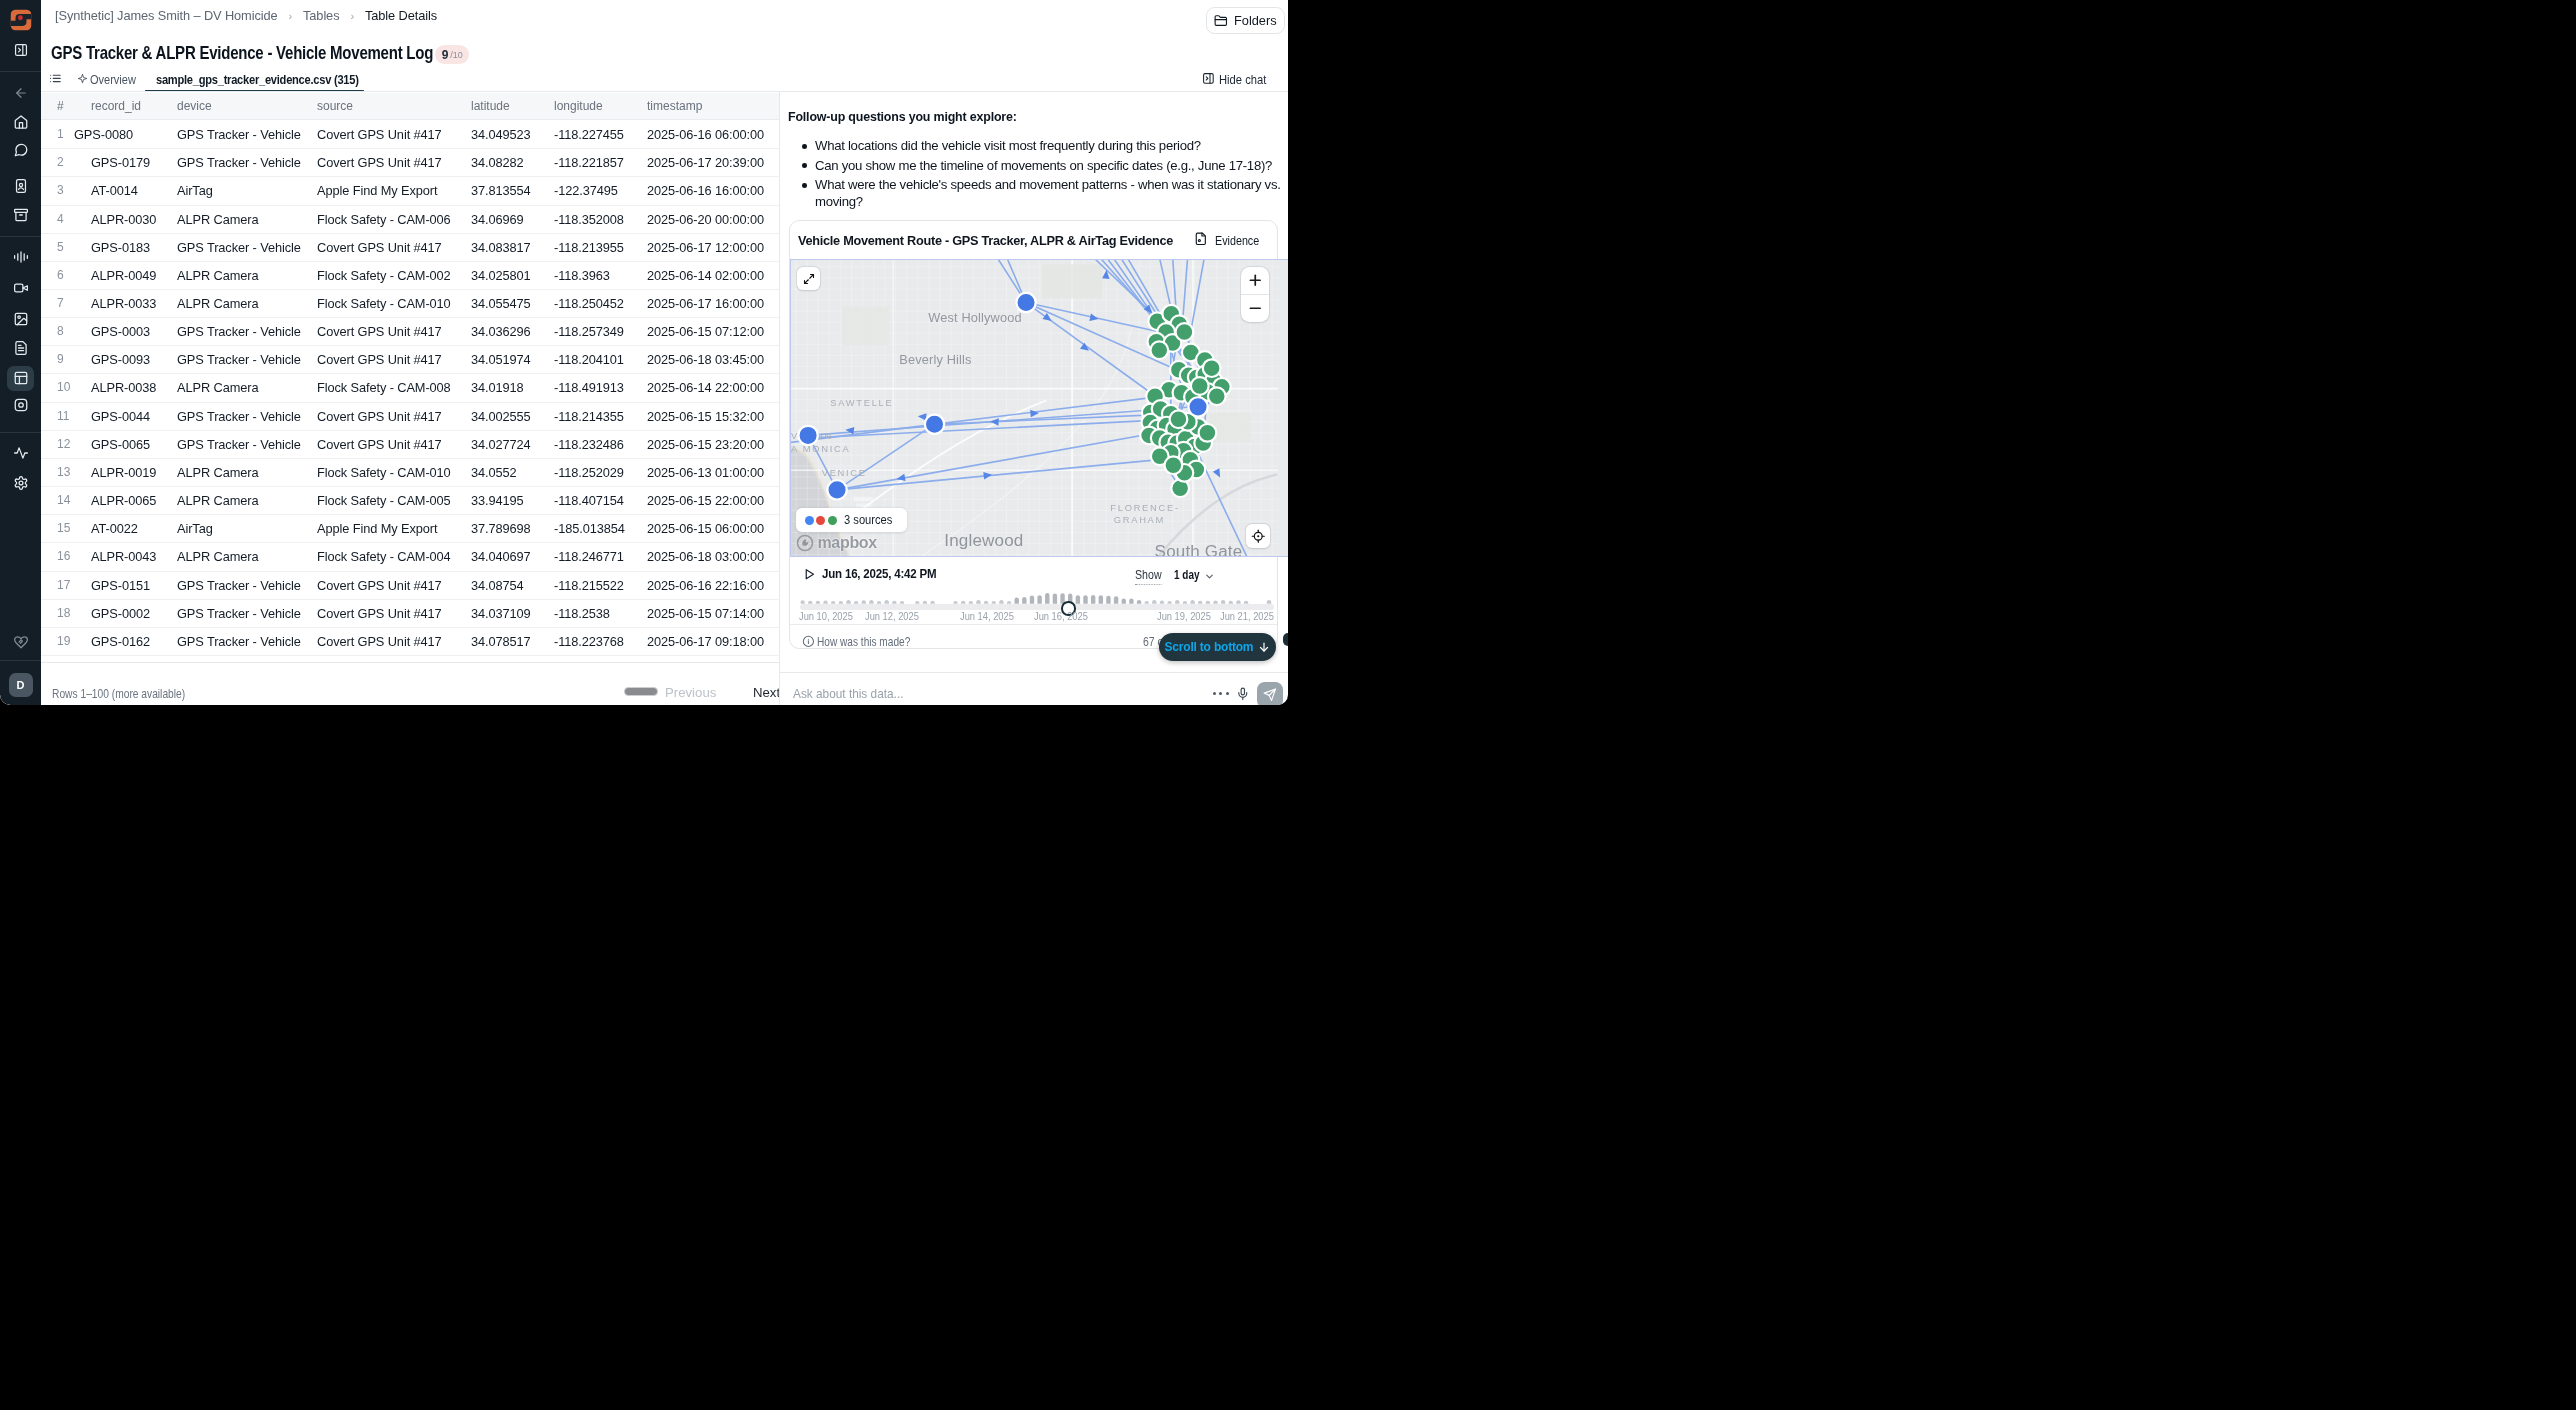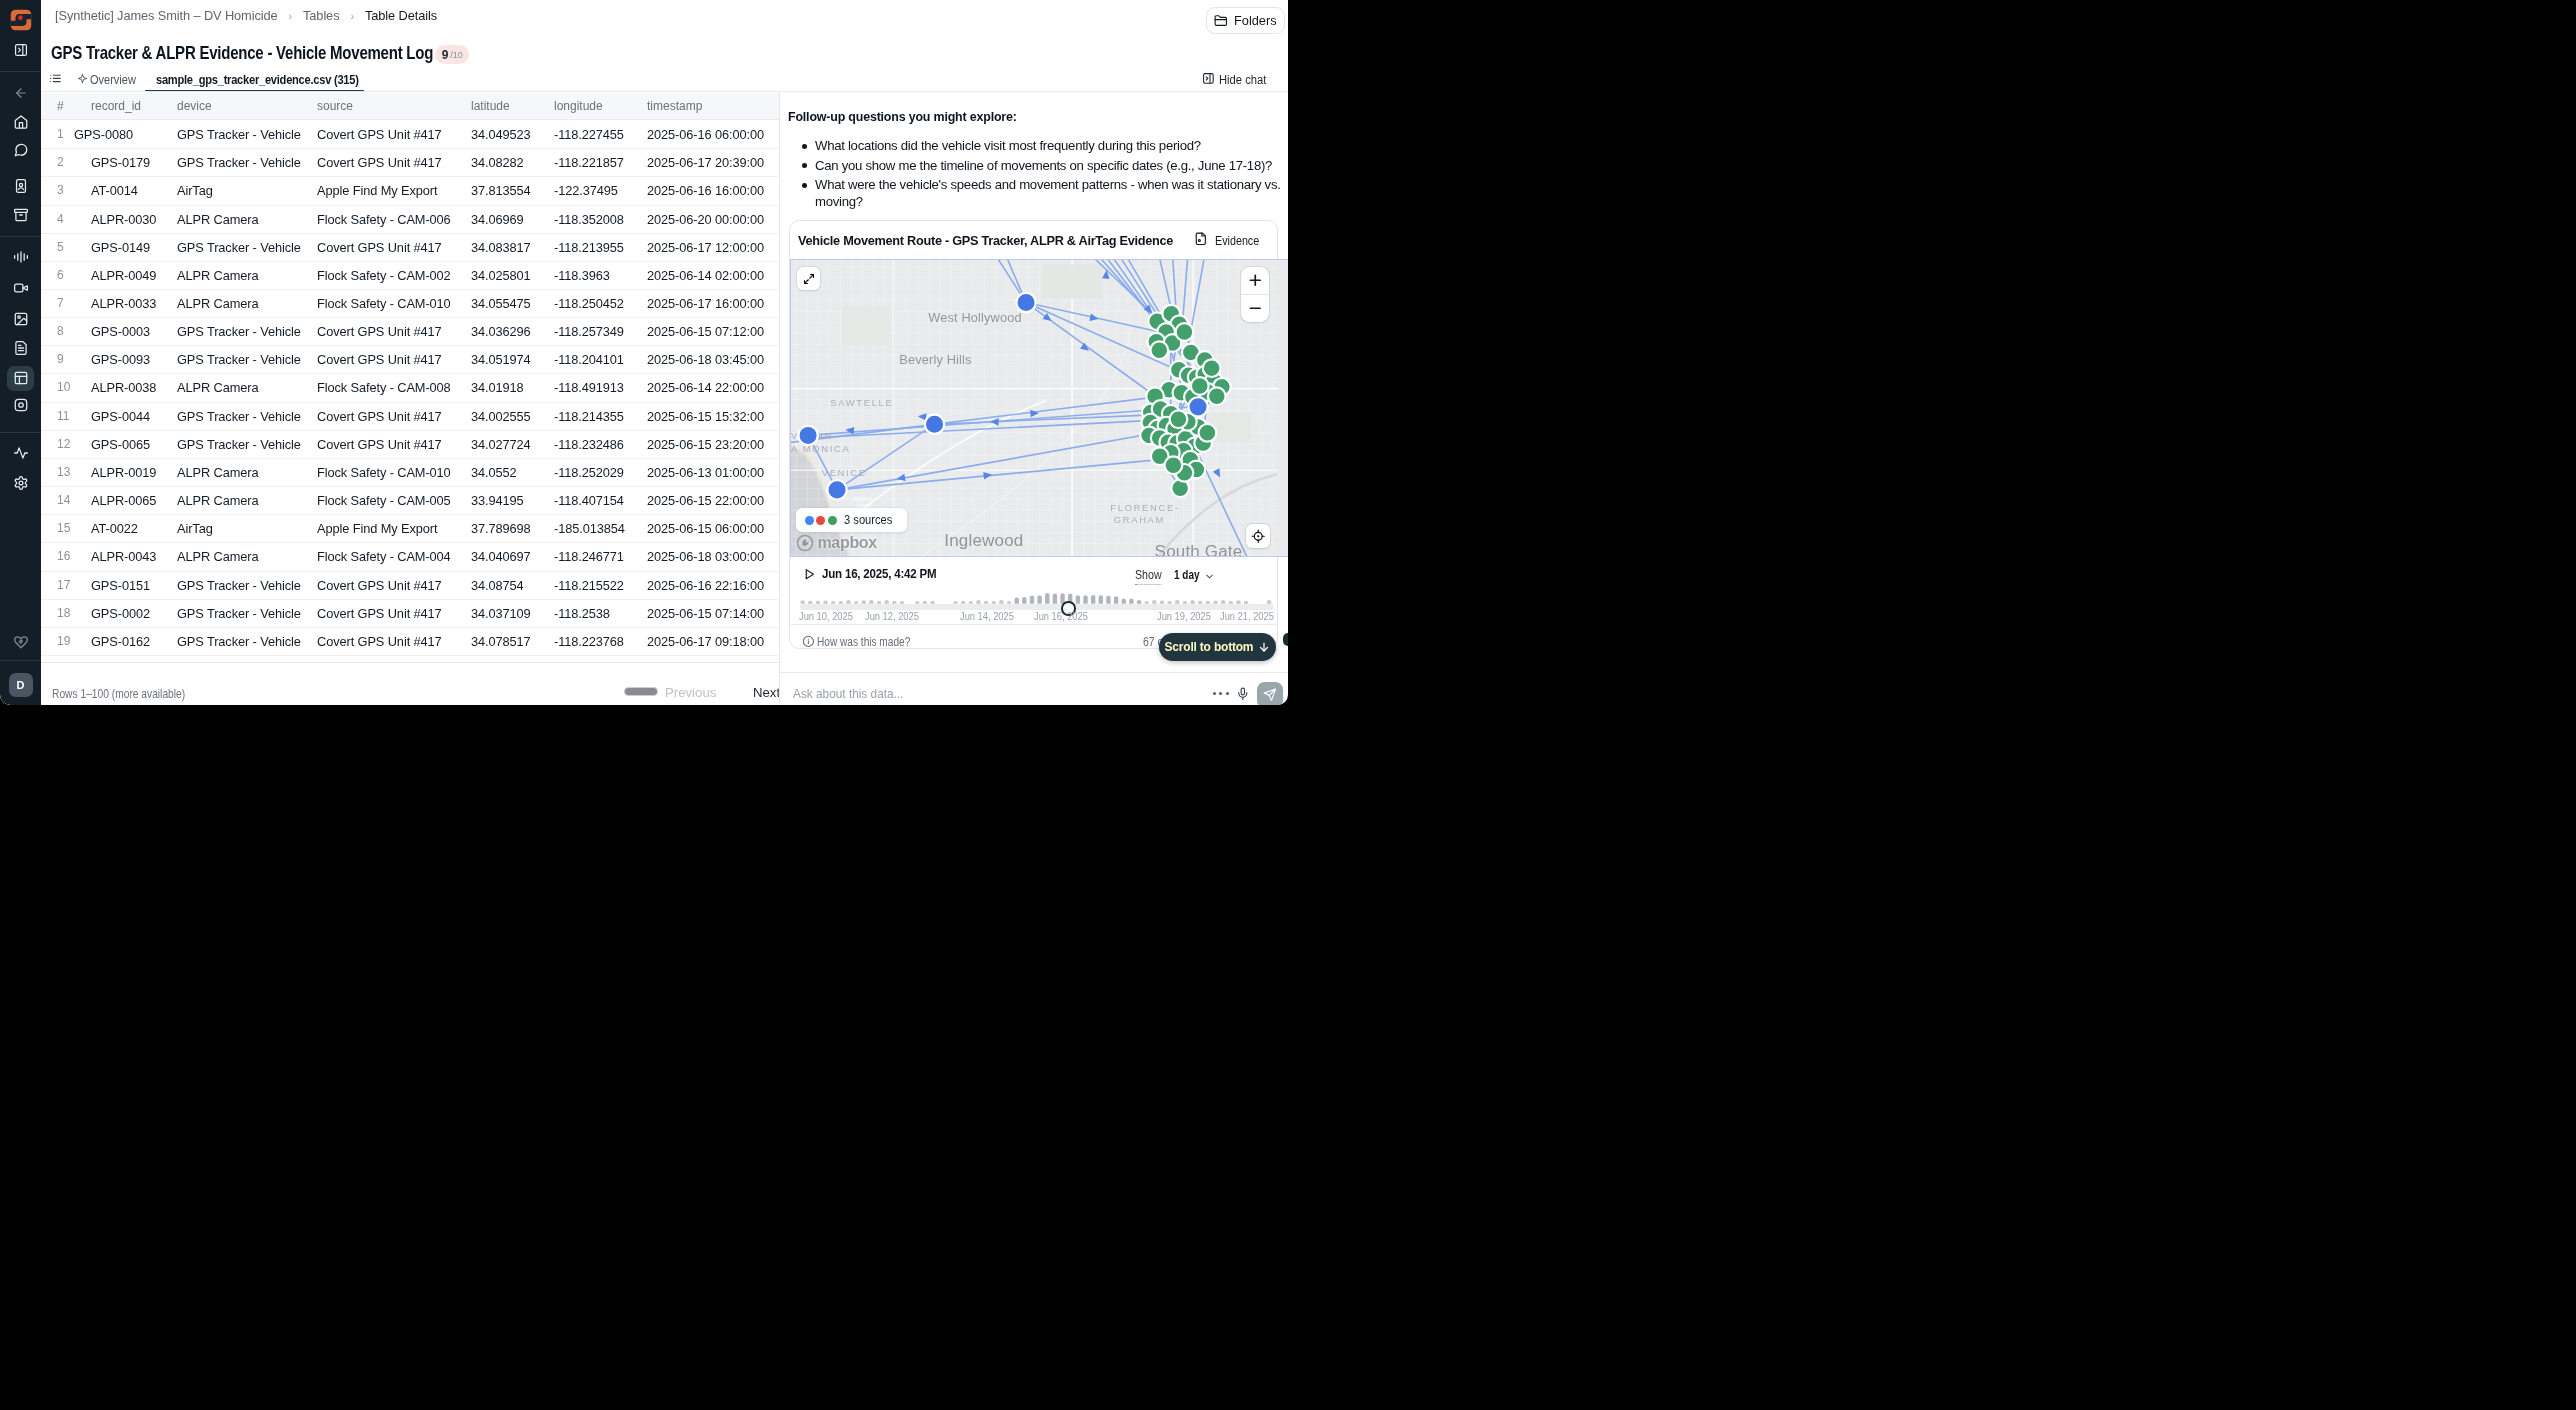--- a/index.html
+++ b/index.html
@@ -53,21 +53,21 @@
 .showtxt{position:absolute;left:1135px;top:567px;font-size:12.8px;color:#2b333d;border-bottom:1.7px dotted #8f97a1;padding-bottom:1.7px;transform:scaleX(.83);transform-origin:0 50%;white-space:nowrap}
 .daytxt{position:absolute;left:1174px;top:567px;font-size:12.8px;font-weight:700;color:#10161f;transform:scaleX(.78);transform-origin:0 50%;white-space:nowrap}
 .daychev{position:absolute;left:1204px;top:570px;color:#525a64}
 .track{position:absolute;left:800px;top:604px;width:474px;height:5.5px;background:#ececee;border-radius:3px}
 .handle{position:absolute;left:1061px;top:601px;width:14.5px;height:14.5px;background:#fff;border:2.1px solid #16303a;border-radius:50%}
 .datelab{position:absolute;top:610px;font-size:10.6px;color:#99a1ab;white-space:nowrap;transform:scaleX(.88);transform-origin:0 50%}
 .carddiv{position:absolute;left:790px;top:624px;width:487px;height:0.9px;background:#e8eaec}
 .howmade{position:absolute;left:817px;top:634px;font-size:12.8px;color:#646d79;transform:scaleX(.79);transform-origin:0 50%;white-space:nowrap}
 .infoic{position:absolute;left:802px;top:635px;color:#646d79}
 .counttx{position:absolute;left:1143px;top:634px;font-size:12.8px;color:#646d79;white-space:nowrap;transform:scaleX(.82);transform-origin:0 50%}
-.scrollbtn{position:absolute;left:1159px;top:633px;width:117px;height:28px;background:#20353d;border-radius:14.5px;display:flex;align-items:center;justify-content:center;gap:5.1px;color:#fef9c3;font-size:12px;font-weight:700;box-shadow:0 1.7px 5.1px rgba(0,0,0,.25);letter-spacing:-0.2px}
+.scrollbtn{position:absolute;left:1159px;top:633px;width:117px;height:28px;background:#20353d;border-radius:14.5px;display:flex;align-items:center;justify-content:center;gap:5.1px;color:#0ea5e9;font-size:12px;font-weight:700;box-shadow:0 1.7px 5.1px rgba(0,0,0,.25);letter-spacing:-0.2px}
 .sliver{position:absolute;left:1283px;top:633px;width:5.1px;height:12.8px;background:#1a2c33;border-radius:6.8px 0 0 6.8px}
 .chatdiv{position:absolute;left:779px;top:672px;width:509px;height:0.9px;background:#e7e9eb}
 .ask{position:absolute;left:793px;top:686px;font-size:13.6px;color:#99a1ab;transform:scaleX(.87);transform-origin:0 50%;white-space:nowrap}
 .dots3{position:absolute;left:1213px;top:692px;display:flex;gap:3.4px}
 .dots3 i{width:3px;height:3px;border-radius:50%;background:#525a64}
 .micic{position:absolute;left:1236px;top:687px;color:#39424d}
 .sendbtn{position:absolute;left:1257px;top:682px;width:25.6px;height:25.6px;background:#9aa5ac;border-radius:7.7px;display:flex;align-items:center;justify-content:center;color:#fff}
 .mlabel{fill:#93989f;font-size:15px;letter-spacing:0.2px}
 .mcaps{fill:#a9afb7;font-size:11px;letter-spacing:2px;font-weight:500}
 .mlabel2{fill:#8f959d;font-size:20px;letter-spacing:0.2px}
@@ -262,21 +262,21 @@
 <div class="rowb" style="top:233px"></div>
 <div class="cnum" style="left:57px;top:205px;height:28px">4</div>
     <div class="cell" style="left:91px;top:205px;height:28px">ALPR-0030</div>
     <div class="cell" style="left:177px;top:205px;height:28px">ALPR Camera</div>
     <div class="cell" style="left:317px;top:205px;height:28px">Flock Safety - CAM-006</div>
     <div class="cell" style="left:471px;top:205px;height:28px">34.06969</div>
     <div class="cell" style="left:554px;top:205px;height:28px">-118.352008</div>
     <div class="cell" style="left:647px;top:205px;height:28px">2025-06-20 00:00:00</div>
 <div class="rowb" style="top:261px"></div>
 <div class="cnum" style="left:57px;top:233px;height:28px">5</div>
-    <div class="cell" style="left:91px;top:233px;height:28px">GPS-0149</div>
+    <div class="cell" style="left:91px;top:233px;height:28px">GPS-0183</div>
     <div class="cell" style="left:177px;top:233px;height:28px">GPS Tracker - Vehicle</div>
     <div class="cell" style="left:317px;top:233px;height:28px">Covert GPS Unit #417</div>
     <div class="cell" style="left:471px;top:233px;height:28px">34.083817</div>
     <div class="cell" style="left:554px;top:233px;height:28px">-118.213955</div>
     <div class="cell" style="left:647px;top:233px;height:28px">2025-06-17 12:00:00</div>
 <div class="rowb" style="top:289px"></div>
 <div class="cnum" style="left:57px;top:261px;height:28px">6</div>
     <div class="cell" style="left:91px;top:261px;height:28px">ALPR-0049</div>
     <div class="cell" style="left:177px;top:261px;height:28px">ALPR Camera</div>
     <div class="cell" style="left:317px;top:261px;height:28px">Flock Safety - CAM-002</div>

